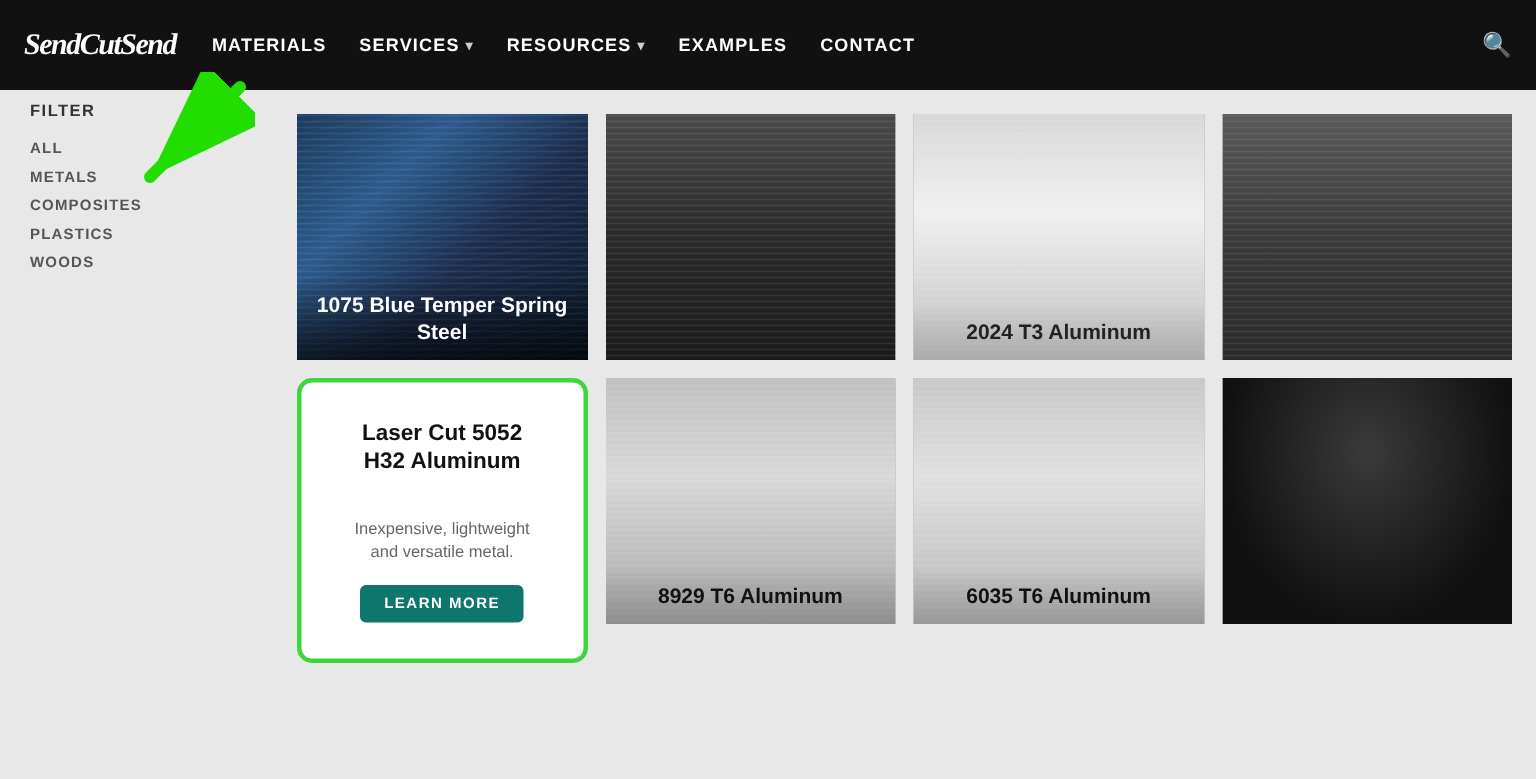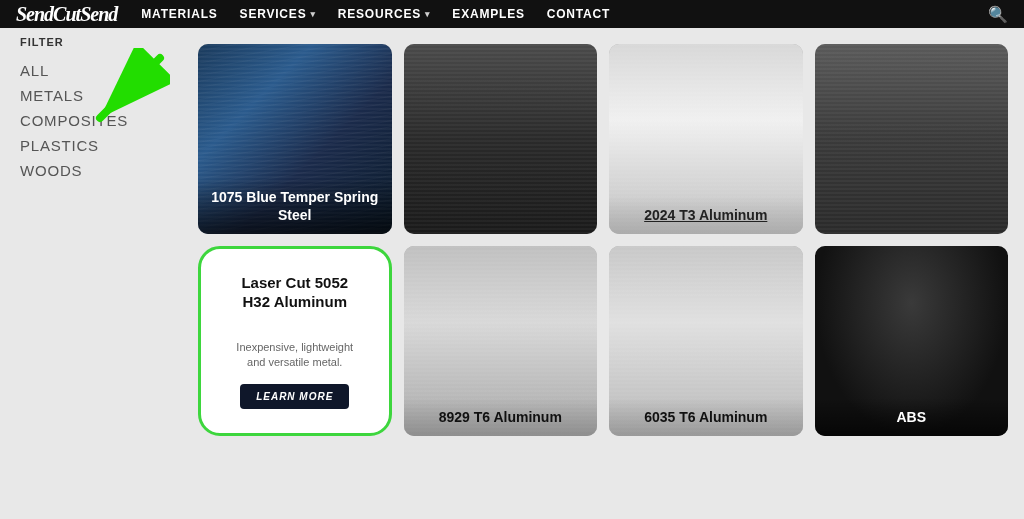--- a/index.html
+++ b/index.html
@@ -7,21 +7,21 @@
       font-family: Arial, sans-serif;
       background: #e8e8e8;
       width: 1024px;
       height: 519px;
       overflow: hidden;
     }
 
     
     nav {
       background: #111;
-      height: 28px;
+      height: 60px;
       display: flex;
       align-items: center;
       padding: 0 16px;
       gap: 24px;
     }
     .nav-logo {
       font-family: 'Georgia', serif;
       font-style: italic;
       font-size: 20px;
       color: white;
@@ -70,22 +70,22 @@
       flex-shrink: 0;
     }
     .filter-title {
       font-size: 11px;
       font-weight: 700;
       letter-spacing: 1px;
       color: #333;
       margin-bottom: 14px;
     }
     .filter-item {
-      font-size: 15px;
-      font-weight: 400;
+      font-size: 10px;
+      font-weight: 700;
       letter-spacing: 0.8px;
       color: #555;
       margin-bottom: 8px;
       cursor: pointer;
       text-transform: uppercase;
     }
 
     
     .content {
       flex: 1;
@@ -93,23 +93,23 @@
       overflow: hidden;
     }
     .grid {
       display: grid;
       grid-template-columns: repeat(4, 1fr);
       gap: 12px;
     }
 
     
     .card {
-      border-radius: 10px;
+      border-radius: 0;
       overflow: hidden;
-      height: 190px;
+      height: 164px;
       position: relative;
       cursor: pointer;
       background: #aaa;
     }
     .card-img {
       width: 100%;
       height: 100%;
       position: absolute;
       top: 0; left: 0;
     }
@@ -163,21 +163,21 @@
         170deg,
         transparent 0px,
         rgba(255,255,255,0.03) 1px,
         transparent 2px,
         transparent 6px
       );
     }
 
     
     .card-featured {
-      border-radius: 22px;
+      border-radius: 10px;
       height: 190px;
       position: relative;
       cursor: pointer;
       background: white;
       border: 3px solid #3dd63d;
       display: flex;
       flex-direction: column;
       align-items: center;
       justify-content: center;
       padding: 32px;
@@ -191,31 +191,30 @@
       line-height: 1.3;
     }
     .card-featured-desc {
       font-size: 11px;
       color: #666;
       margin-bottom: 14px;
       line-height: 1.4;
       margin-top: 20px;
     }
     .card-featured-btn {
-      background: #0f172a;
+      background: #0f766e;
       color: white;
       border: none;
       border-radius: 4px;
       padding: 7px 16px;
       font-size: 10px;
       font-weight: 700;
       letter-spacing: 1px;
       cursor: pointer;
       text-transform: uppercase;
-      font-style: italic;
     }
 
     
     .green-arrow {
       position: absolute;
       top: 48px;
       left: 80px;
       z-index: 100;
       pointer-events: none;
     }
@@ -300,21 +299,21 @@
         <div class="card-img brushed"></div>
         <div class="card-label">1075 Blue Temper Spring Steel</div>
       </div>
 
       <div class="card card-high-carbon">
         <div class="card-img brushed"></div>
       </div>
 
       <div class="card card-2024">
         <div class="card-img brushed" style="background: linear-gradient(180deg, #d8d8d8 0%, #f0f0f0 40%, #c0c0c0 100%);"></div>
-        <div class="card-label" style="color:#222; background: linear-gradient(transparent, rgba(150,150,150,0.5)); text-decoration: underline;">2024 T3 Aluminum</div>
+        <div class="card-label" style="color:#222; background: linear-gradient(transparent, rgba(150,150,150,0.5));">2024 T3 Aluminum</div>
       </div>
 
       <div class="card card-chromoly">
         <div class="card-img brushed" style="background: linear-gradient(180deg, #5a5a5a 0%, #3a3a3a 50%, #2a2a2a 100%);"></div>
       </div>
 
     </div>
 
     <div class="row2">
 
@@ -329,18 +328,17 @@
         <div class="card-label" style="color:#111; background: linear-gradient(transparent, rgba(120,120,120,0.55));">8929 T6 Aluminum</div>
       </div>
 
       <div class="card card-7075">
         <div class="card-img brushed" style="background: linear-gradient(180deg, #c8c8c8 0%, #e0e0e0 40%, #b8b8b8 100%);"></div>
         <div class="card-label" style="color:#111; background: linear-gradient(transparent, rgba(120,120,120,0.5));">6035 T6 Aluminum</div>
       </div>
 
       <div class="card card-abs">
         <div class="card-img" style="background: radial-gradient(ellipse at 50% 30%, #3a3a3a, #111 70%);"></div>
-        <div class="card-label">ABS</div>
       </div>
 
     </div>
   </div>
 </div>
 
 </body></html>

